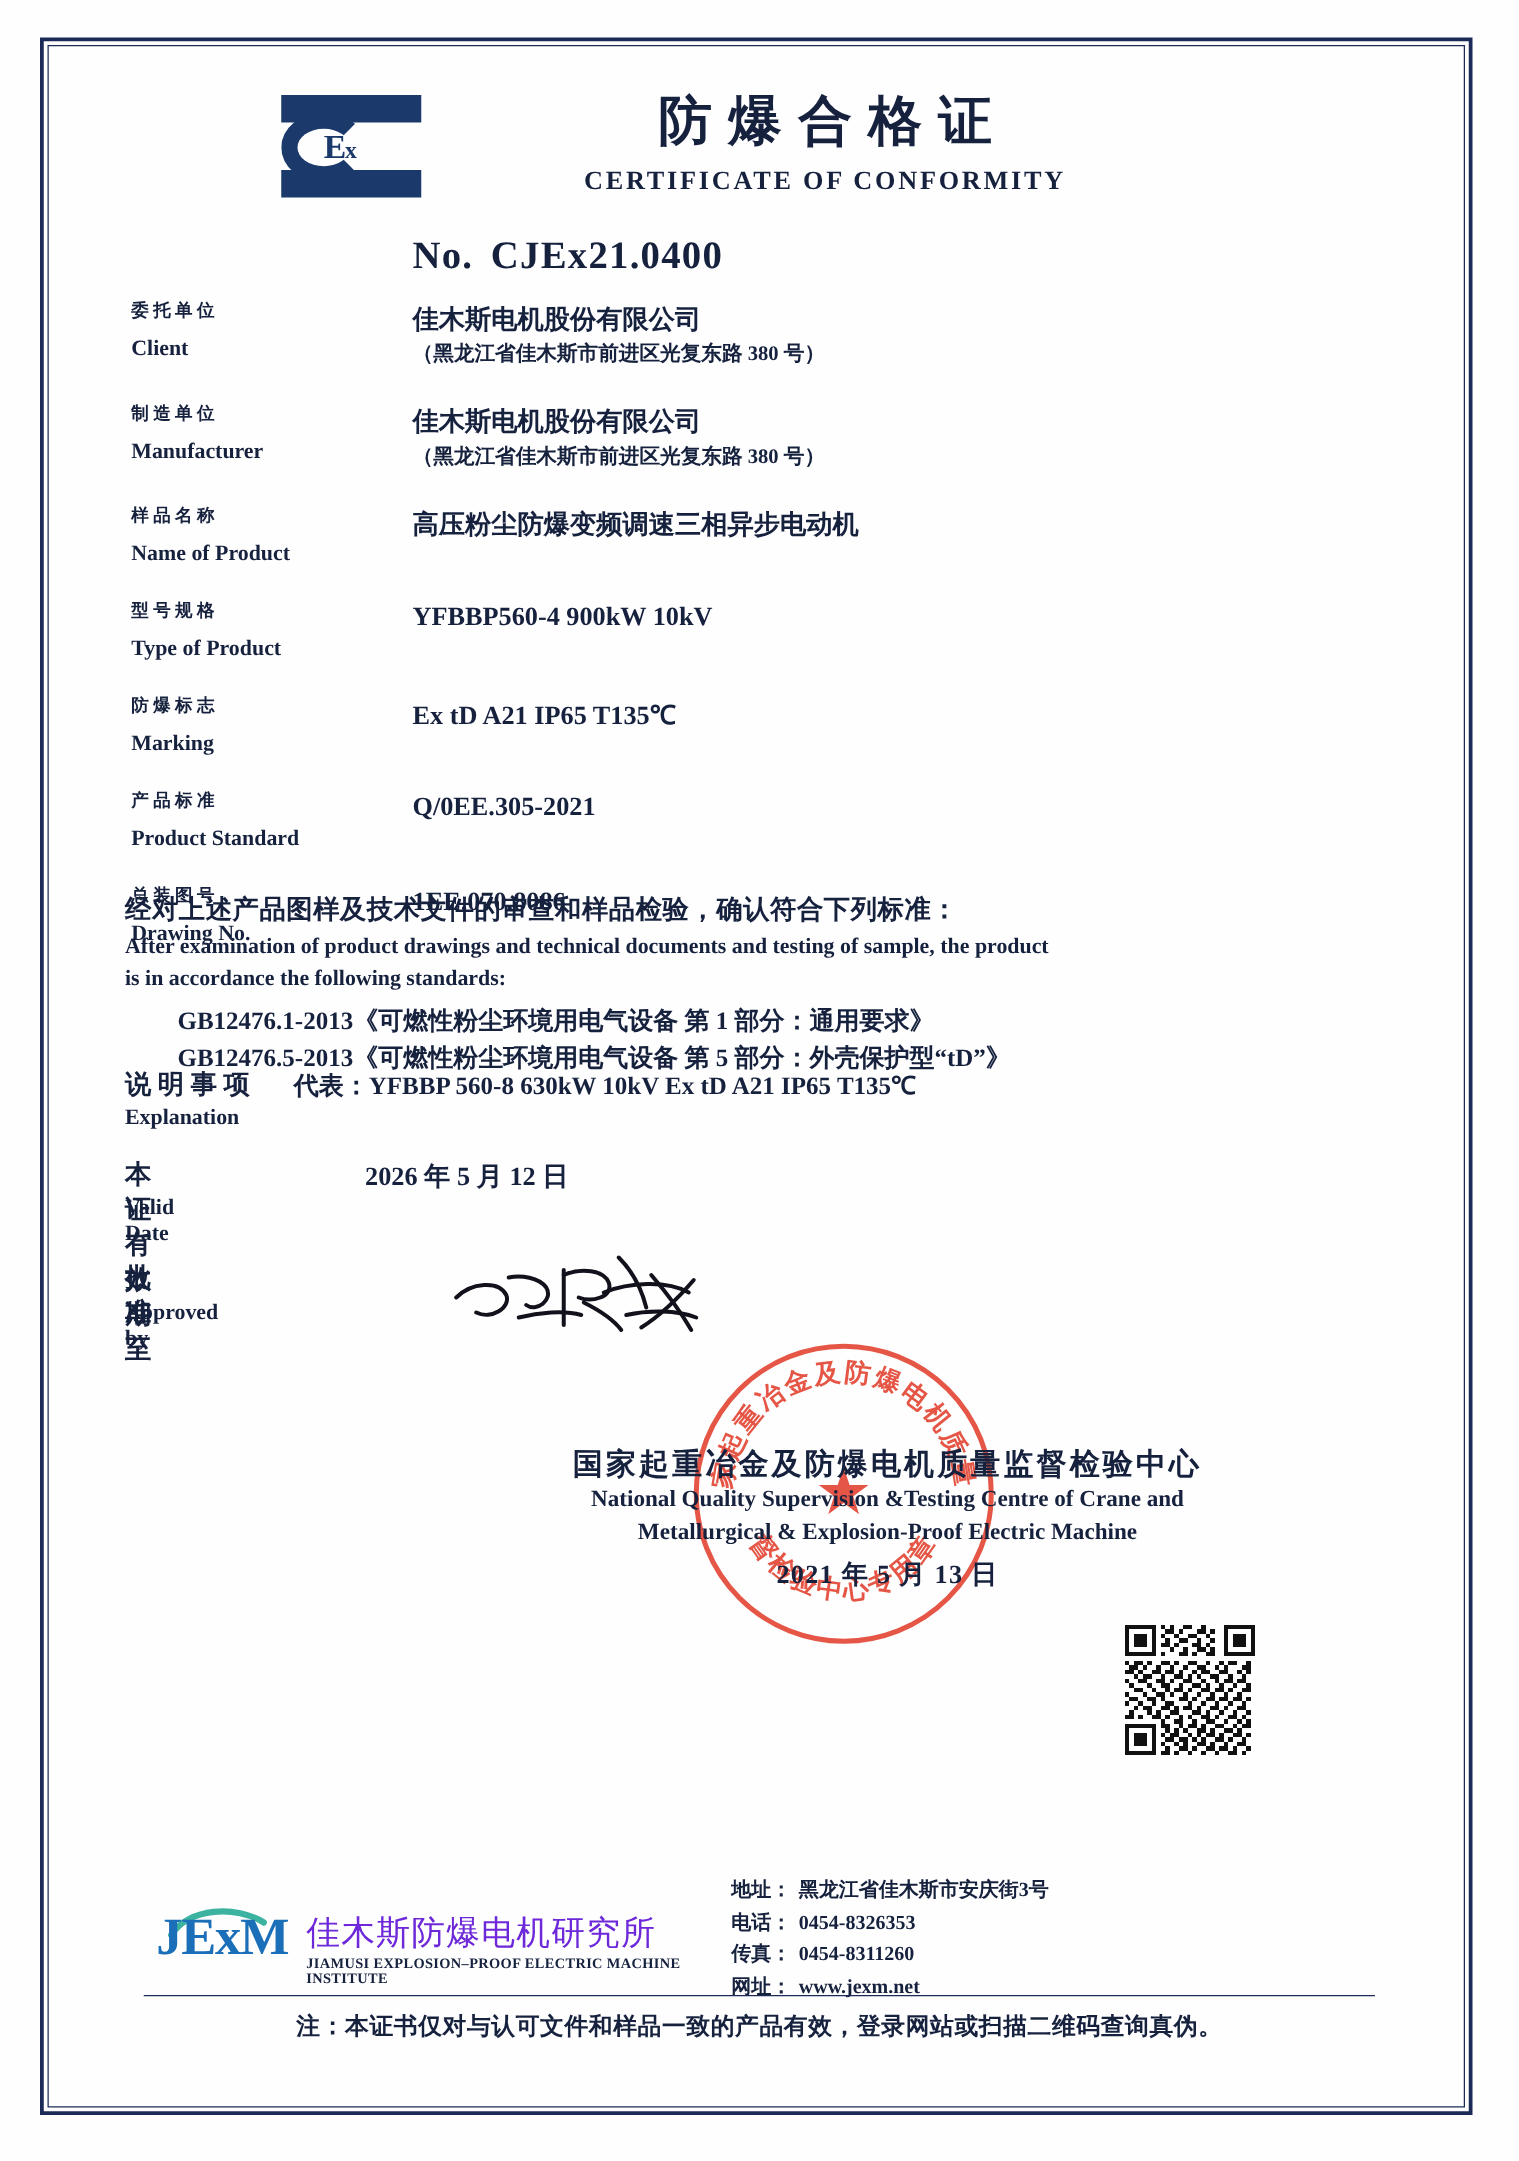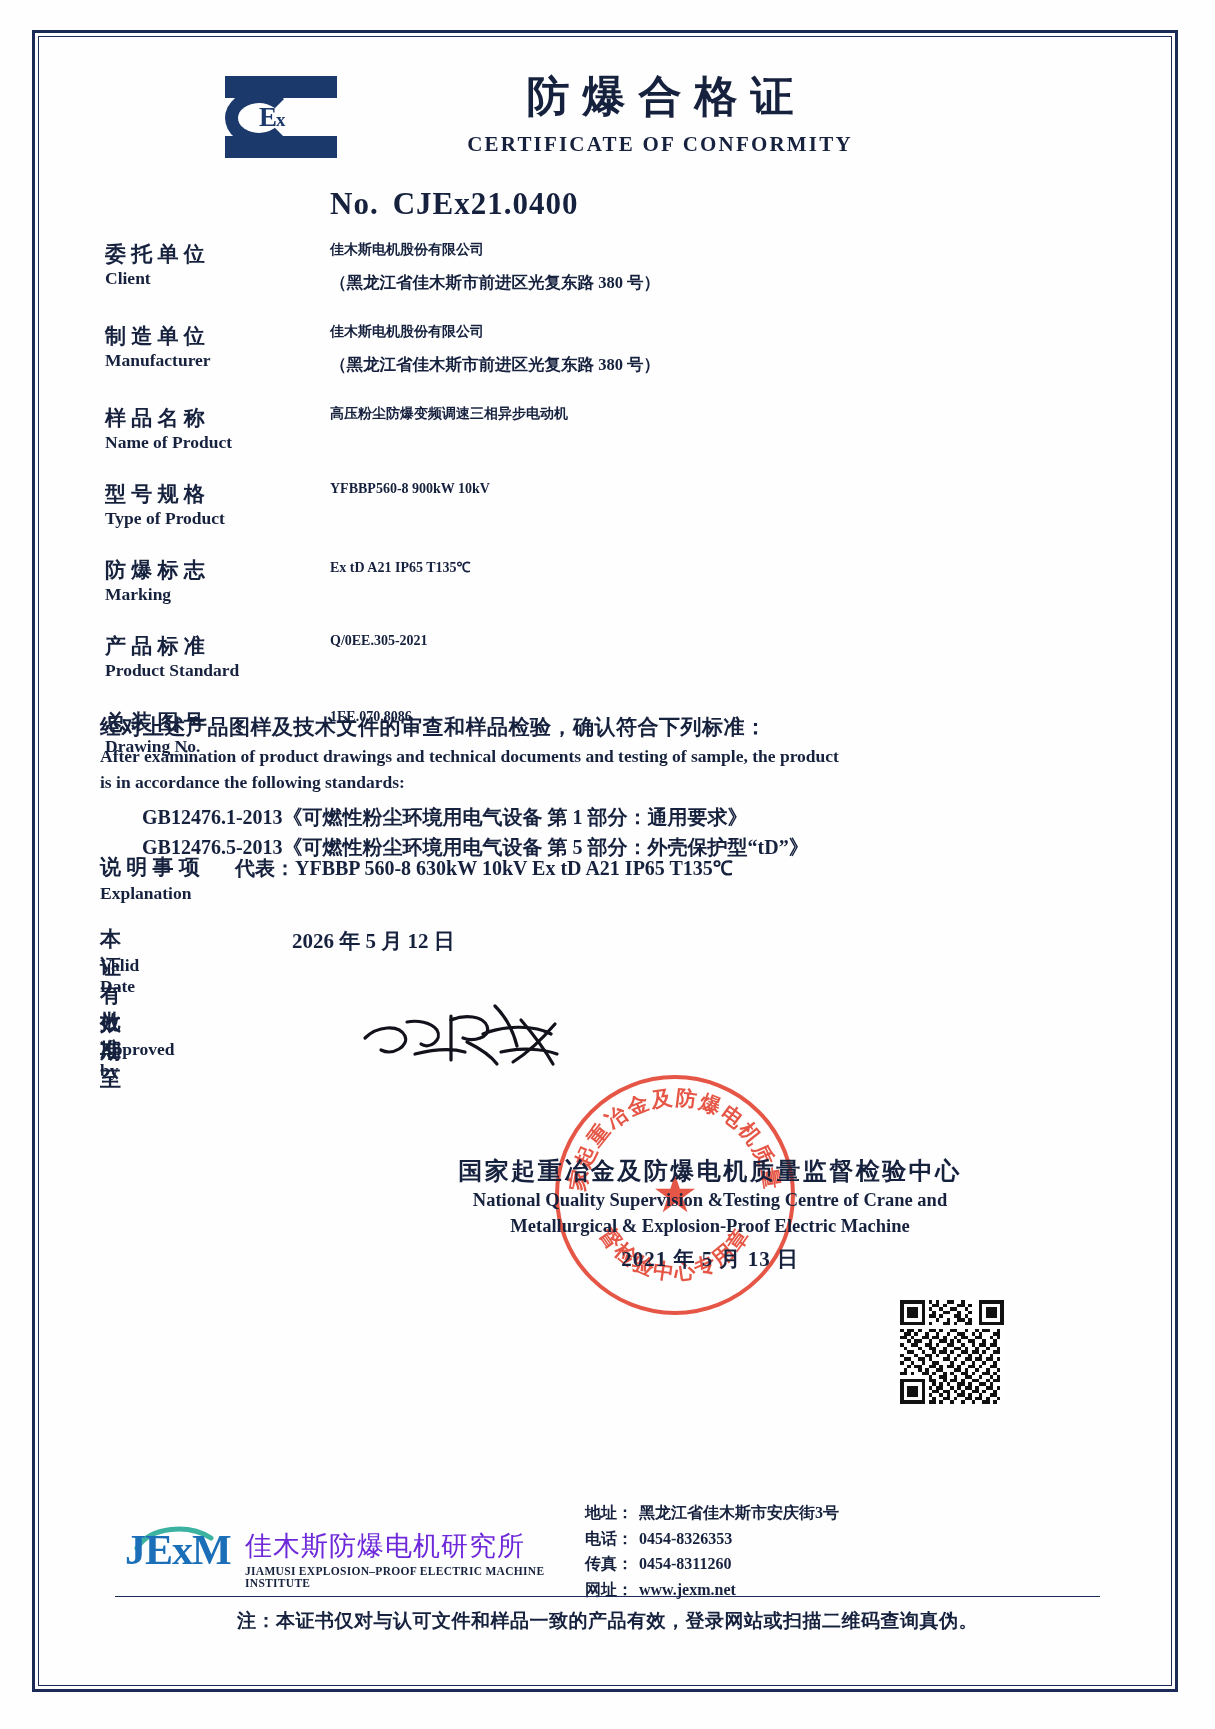--- a/index.html
+++ b/index.html
@@ -128,37 +128,37 @@
   }
   .field-row {
     position: relative;
     min-height: 56px;
     margin-bottom: 10px;
   }
   .f-label-cn {
     position: absolute;
     left: 0; top: 0;
     width: 200px;
-    font-size: 21px;
+    font-size: 14px;
     font-weight: bold;
     color: #16213e;
     letter-spacing: 0px;
   }
   .f-label-en {
     position: absolute;
     left: 0; top: 28px;
     width: 230px;
     font-size: 17.5px;
     font-weight: bold;
     color: #16213e;
   }
   .f-value-cn {
     position: absolute;
     left: 225px; top: 1px;
-    font-size: 14px;
+    font-size: 21px;
     font-weight: bold;
     color: #16213e;
     white-space: nowrap;
   }
   .f-value-sub {
     position: absolute;
     left: 225px; top: 32px;
     font-size: 16.5px;
     font-weight: bold;
     color: #16213e;
@@ -437,21 +437,21 @@
 
     <div class="field-row" style="min-height:66px;">
       <div class="f-label-cn">样 品 名 称</div>
       <div class="f-label-en">Name of Product</div>
       <div class="f-value-cn">高压粉尘防爆变频调速三相异步电动机</div>
     </div>
 
     <div class="field-row" style="min-height:66px;text-decoration:underline;">
       <div class="f-label-cn">型 号 规 格</div>
       <div class="f-label-en">Type of Product</div>
-      <div class="f-value-cn">YFBBP560-8    900kW    10kV</div>
+      <div class="f-value-cn">YFBBP560-4    900kW    10kV</div>
     </div>
 
     <div class="field-row" style="min-height:66px;">
       <div class="f-label-cn">防 爆 标 志</div>
       <div class="f-label-en">Marking</div>
       <div class="f-value-cn">Ex tD A21 IP65 T135℃</div>
     </div>
 
     <div class="field-row" style="min-height:66px;">
       <div class="f-label-cn">产 品 标 准</div>

